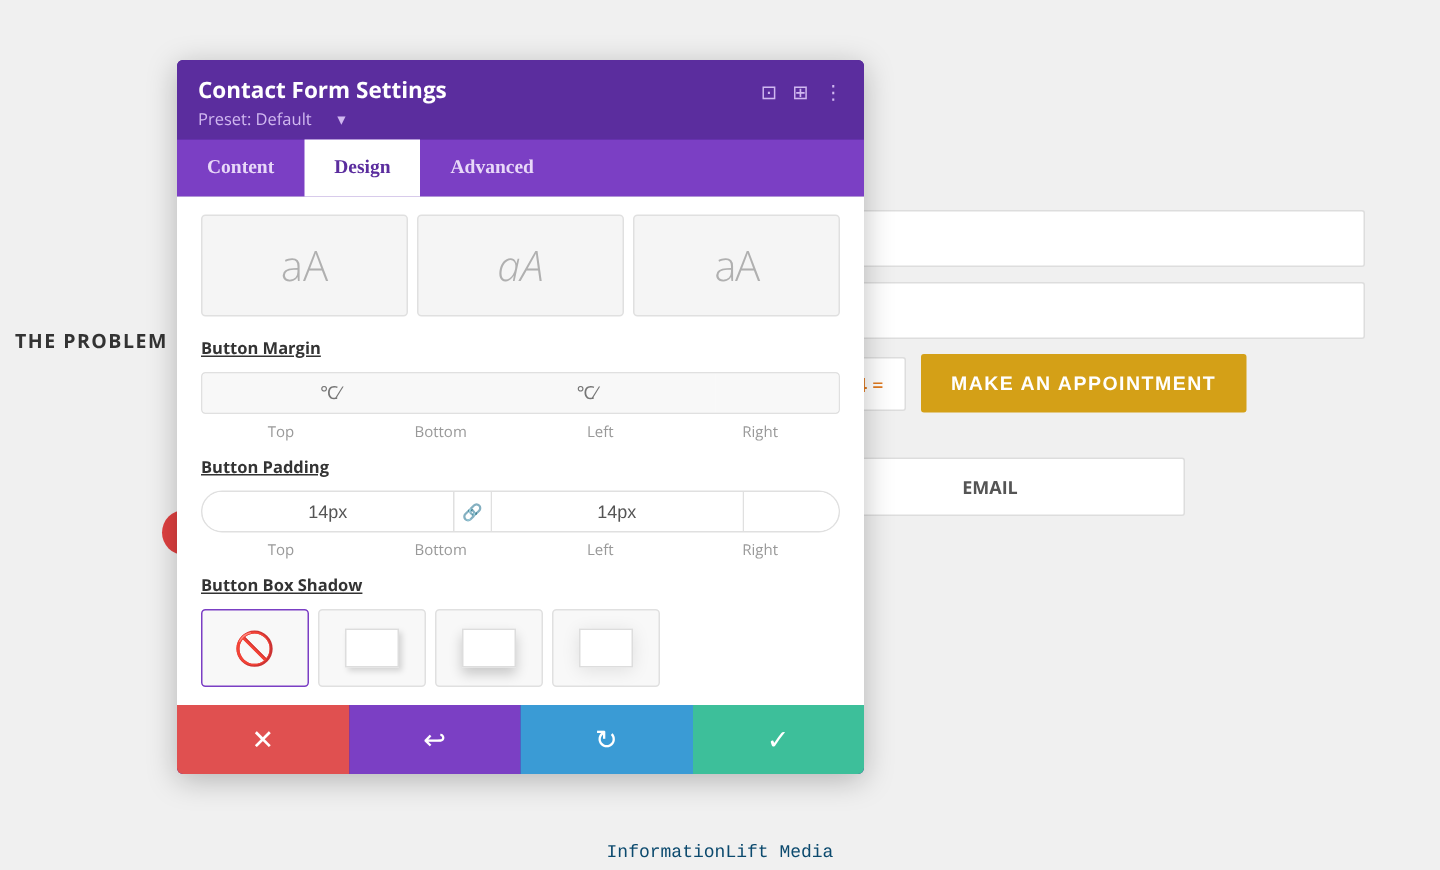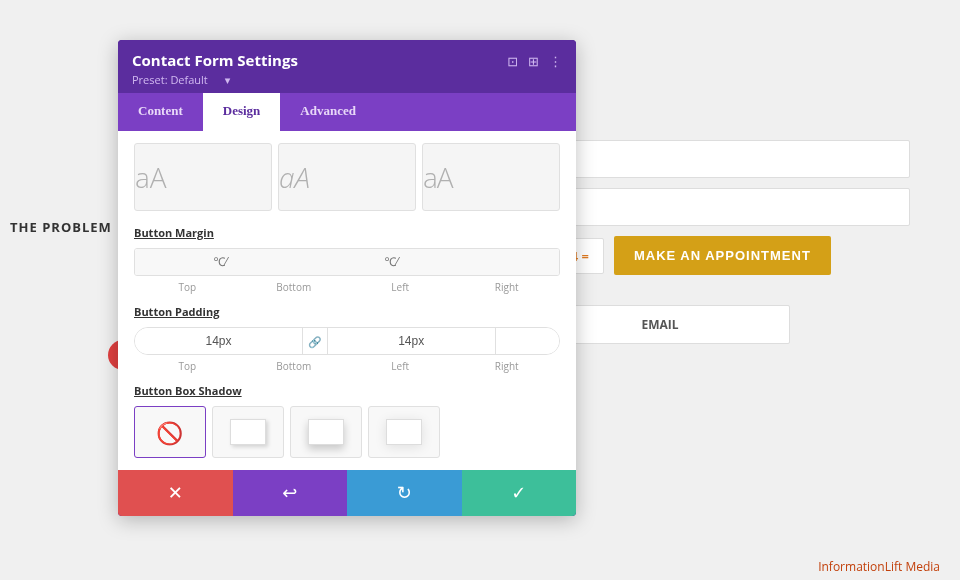--- a/index.html
+++ b/index.html
@@ -100,25 +100,26 @@
       border-radius: 2px;
     }
 
     
     .footer-strip {
       position: absolute;
       bottom: 0;
       left: 0;
       width: 100%;
       display: flex;
-      justify-content: flex-end;
+      justify-content: center;
       padding: 5px 20px;
       font-size: 12px;
-      color: #c2410c;
+      color: #0c4a6e;
       background: transparent;
+      font-family: Liberation Mono, monospace;
     }
 
     
     .step-indicator {
       position: absolute;
       left: 108px;
       top: 340px;
       width: 30px;
       height: 30px;
       background: #e04040;
@@ -232,21 +233,21 @@
     }
 
     .font-preview-box {
       flex: 1;
       background: #f5f5f5;
       border: 1px solid #e0e0e0;
       border-radius: 3px;
       height: 68px;
       display: flex;
       align-items: center;
-      justify-content: flex-start;
+      justify-content: center;
     }
 
     .font-preview-text {
       font-size: 28px;
       color: #b0b0b0;
       font-weight: 300;
     }
 
     .font-preview-text.serif {
       font-style: italic;

